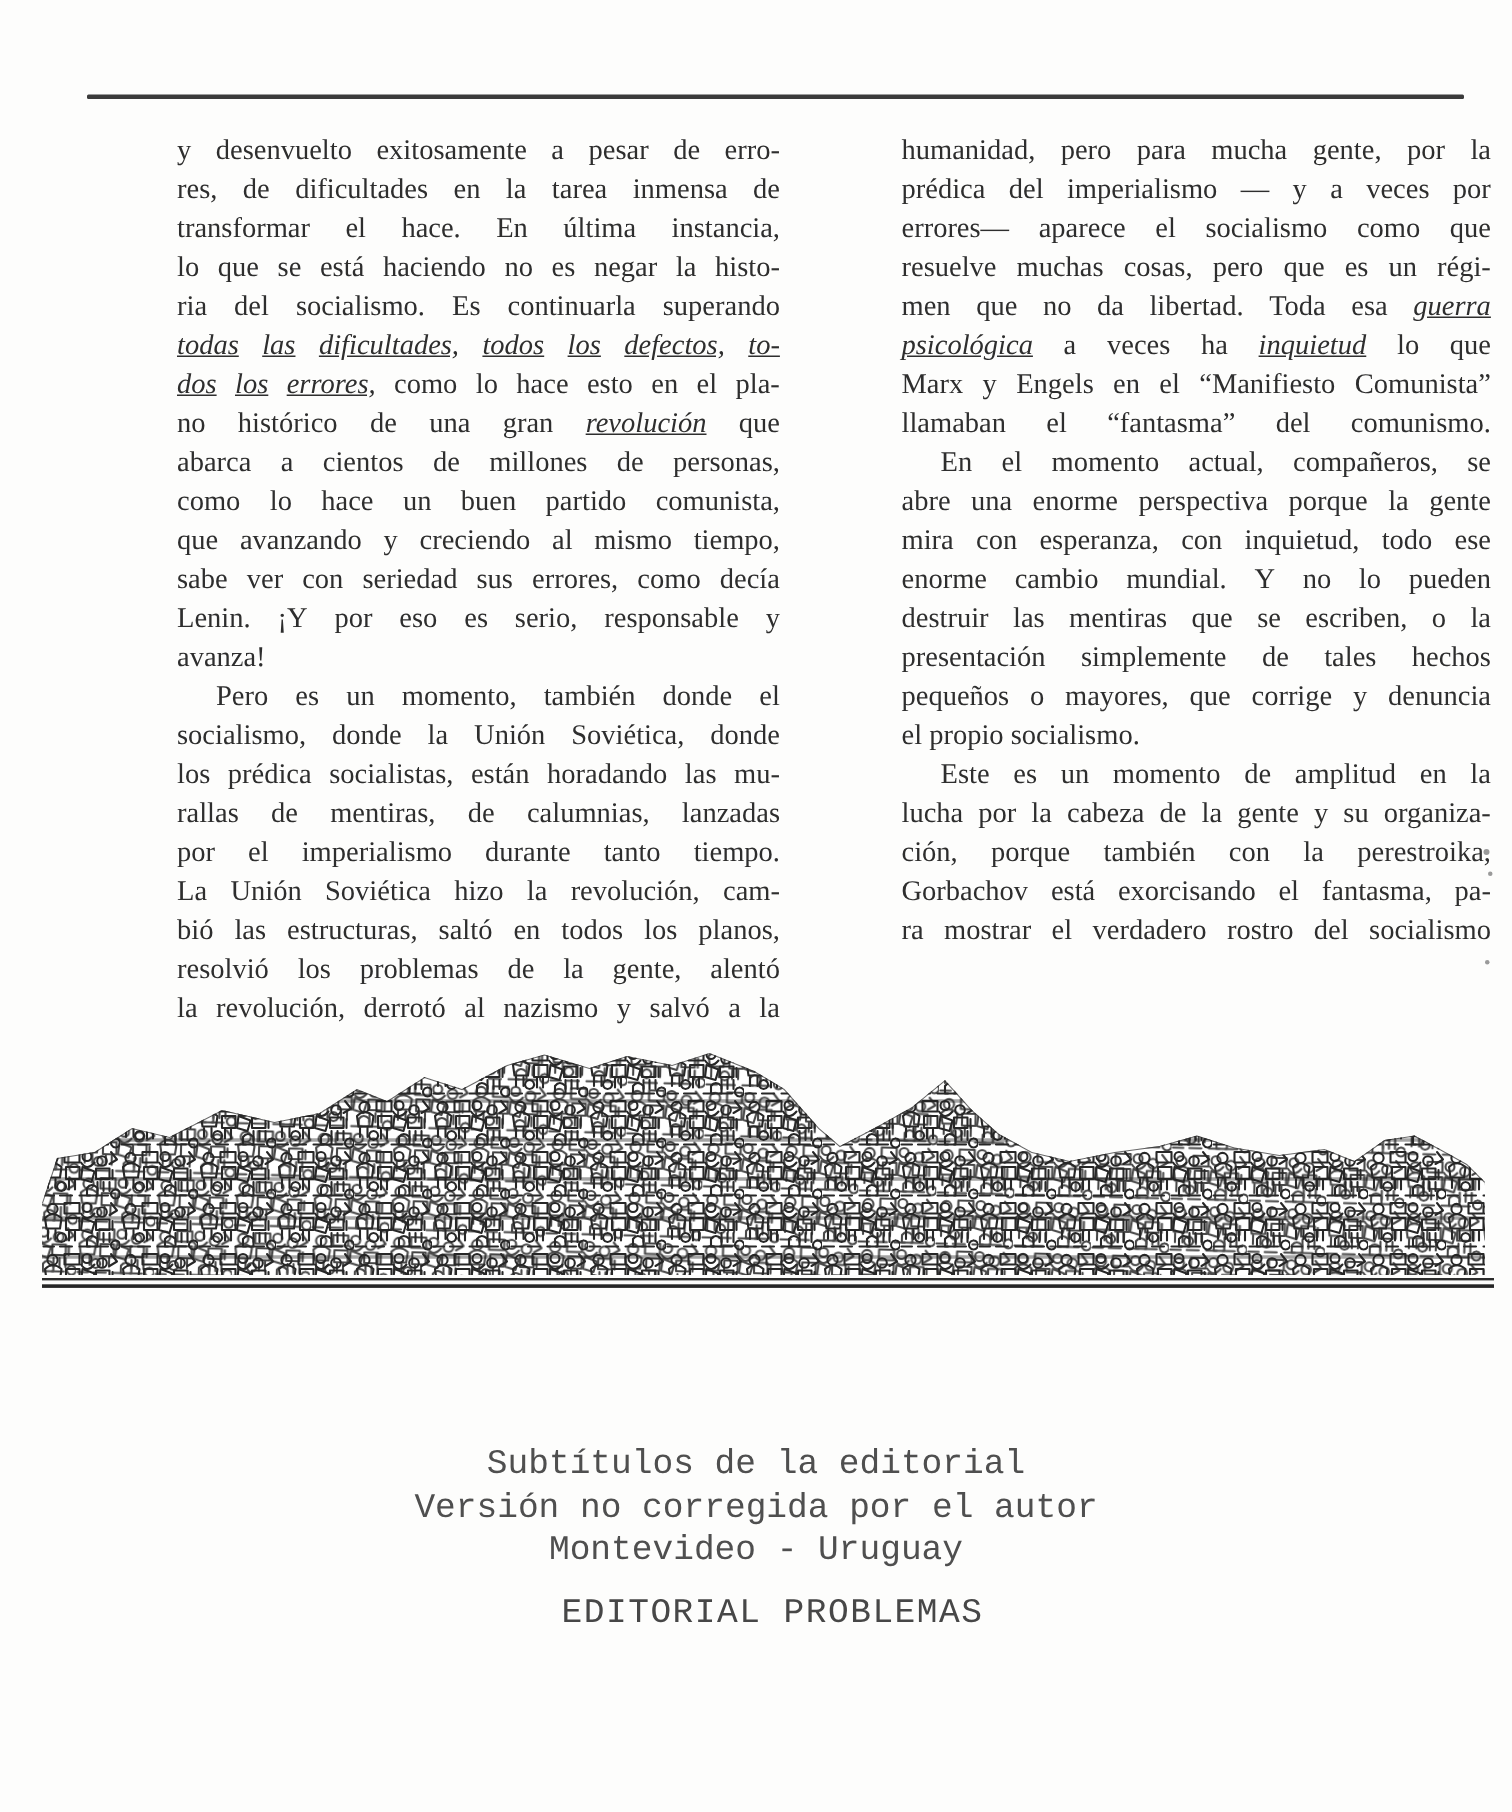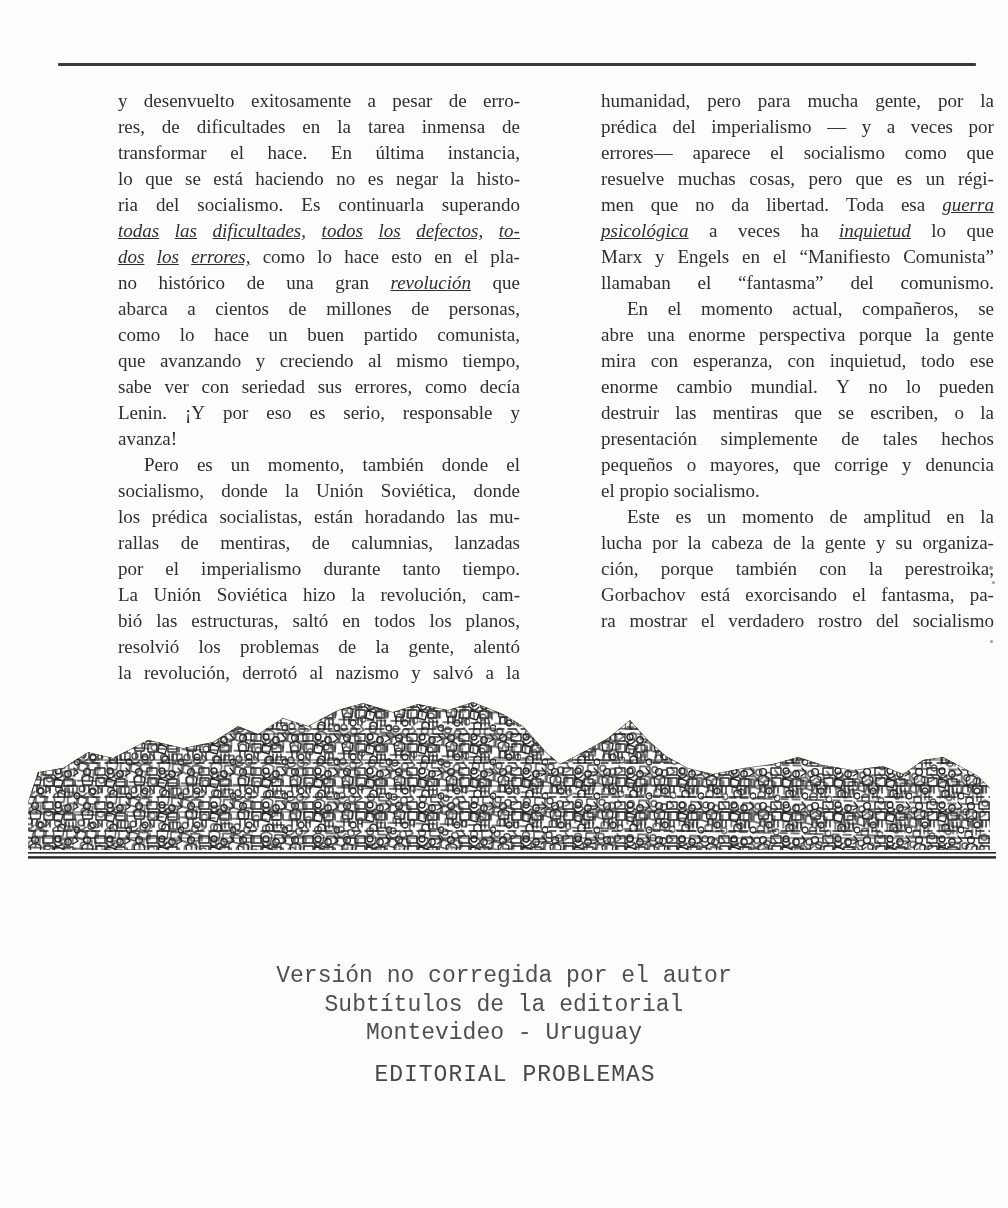--- a/index.html
+++ b/index.html
@@ -472,22 +472,22 @@
         </g>
         <path d="M0 104 L10 74 L35 70 L60 54 L85 60 L120 42 L155 50 L185 44 L210 28 L230 36 L255 20 L280 28 L310 12 L335 5 L365 14 L390 6 L420 12 L445 4 L475 16 L495 28 L518 54 L532 66 L555 54 L580 40 L602 22 L620 42 L638 58 L660 70 L685 76 L715 70 L745 66 L770 59 L795 67 L825 72 L855 68 L875 76 L895 62 L915 59 L932 68 L950 78 L962 90" fill="none" stroke="#2a2a2a" stroke-width="1.4" opacity="0.7"></path>
       </g>
       <rect x="0" y="154" width="968" height="1.6" fill="#2b2b2b"></rect>
       <rect x="0" y="158.2" width="968" height="2.4" fill="#262626"></rect>
     </svg>
   </div>
 
   <div class="colophon">
     <div>
+        <div class="cline">Subtítulos de la editorial</div>
         <div class="cline">Versión no corregida por el autor</div>
-        <div class="cline">Subtítulos de la editorial</div>
         <div class="cline">Montevideo - Uruguay</div>
       </div>
     <div class="publisher">EDITORIAL PROBLEMAS</div>
   </div>
 
   <div class="speck s1"></div>
   <div class="speck s2"></div>
   <div class="speck s3"></div>
 
 </div>

